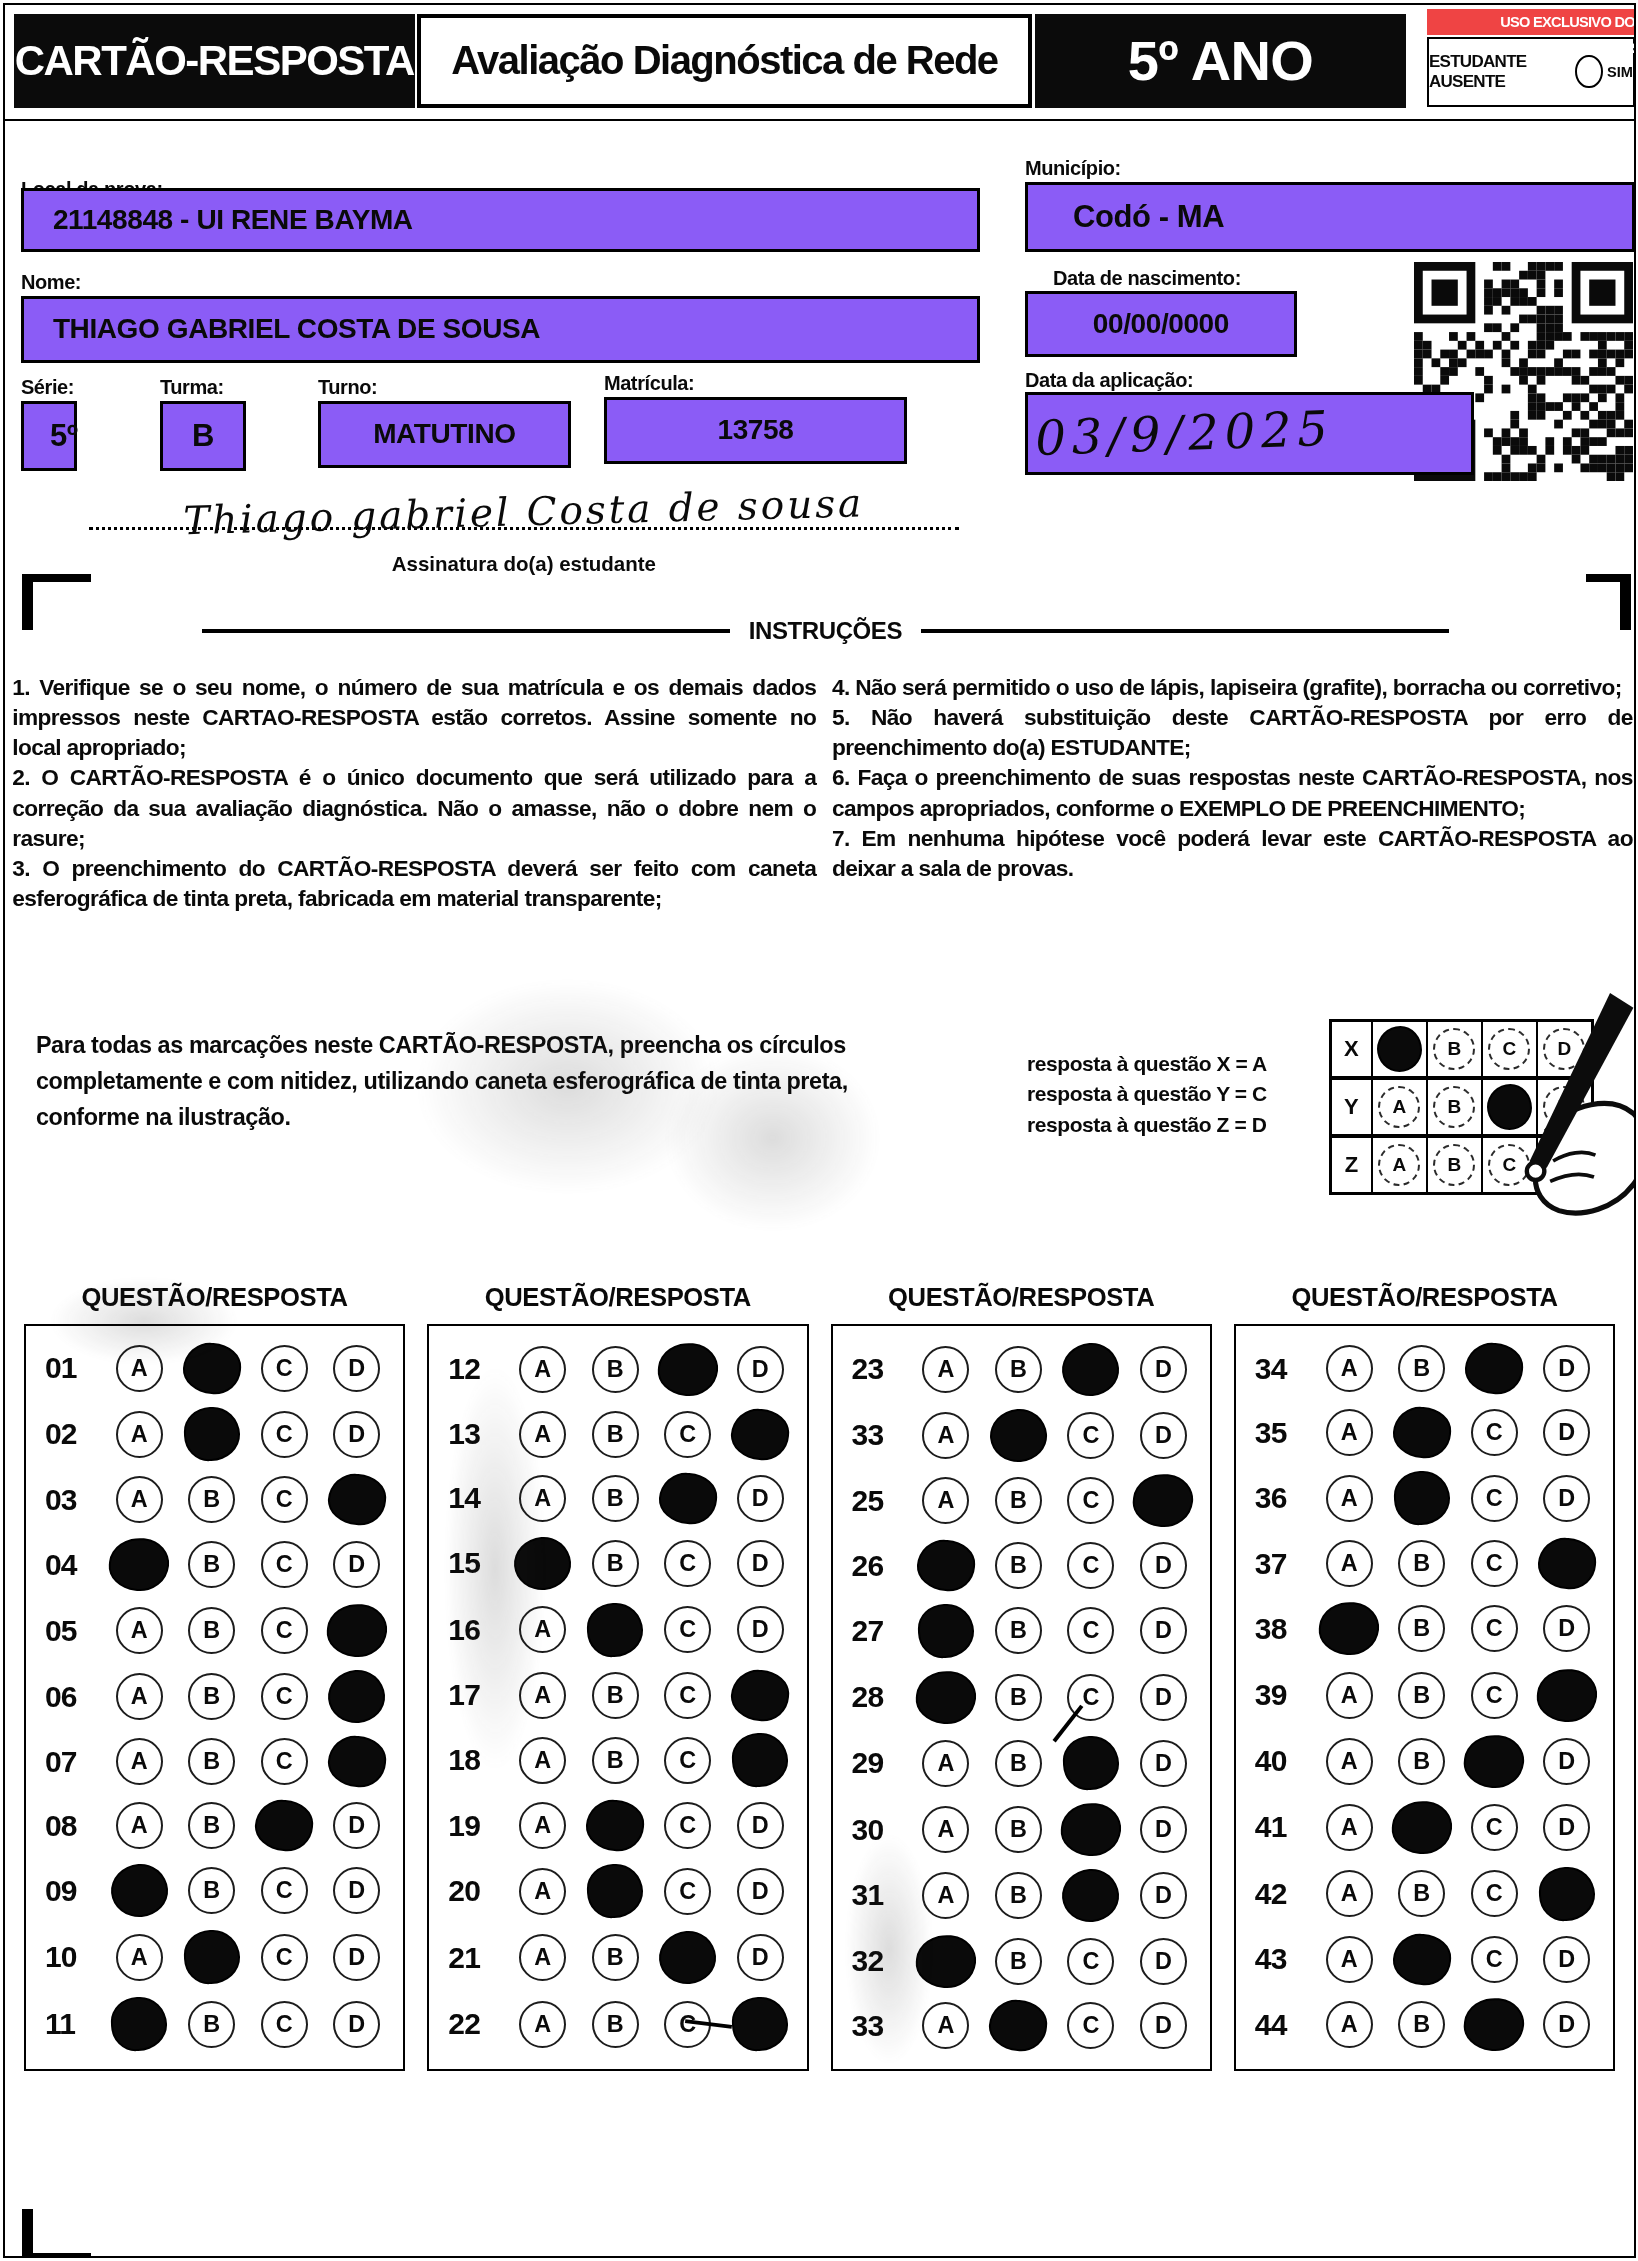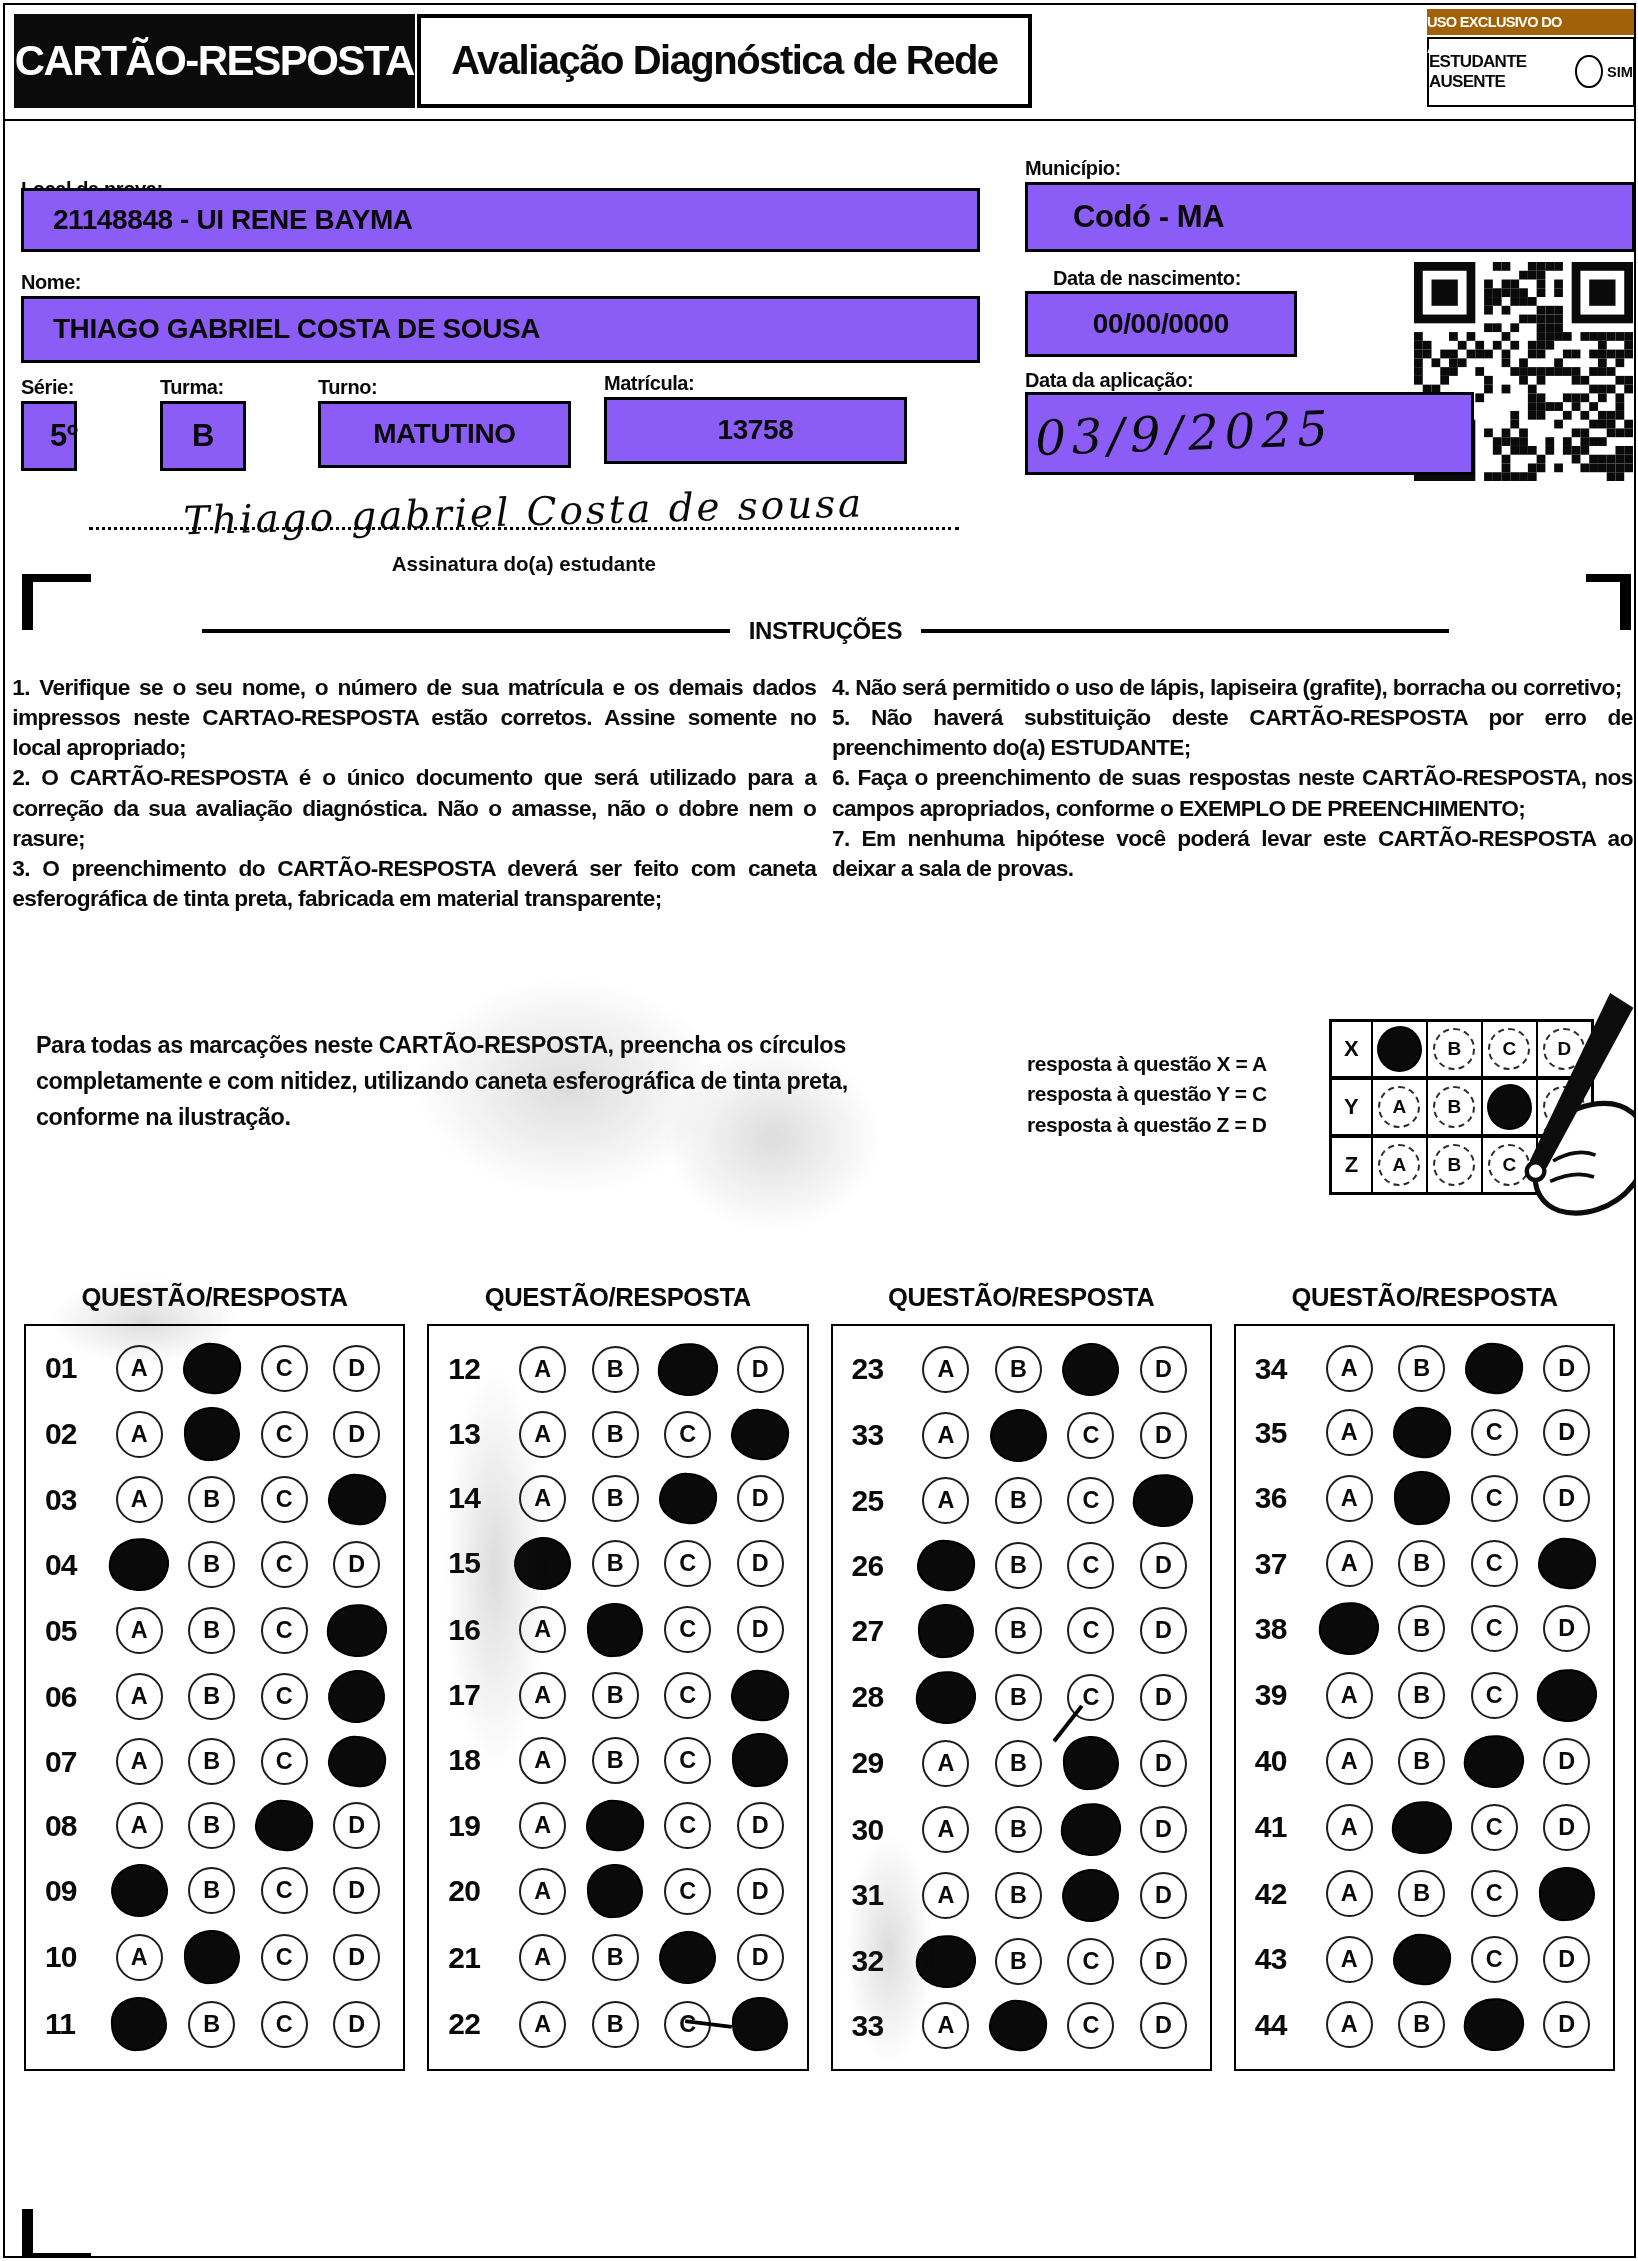--- a/index.html
+++ b/index.html
@@ -9,21 +9,21 @@
 
   
   .hdr-band{position:absolute;left:0;top:0;width:100%;height:114px;border-bottom:2.9px solid #000;background:#fff;}
   .hdr-title{position:absolute;left:8.8px;top:8.8px;width:401px;height:94px;background:#0b0b0b;color:#fff;
     display:flex;align-items:center;justify-content:center;font-weight:bold;font-size:42px;letter-spacing:-1.5px;}
   .hdr-exam{position:absolute;left:412px;top:8.8px;width:615px;height:94px;border:4.4px solid #000;box-sizing:border-box;
     display:flex;align-items:center;justify-content:center;font-weight:bold;font-size:40px;letter-spacing:-1.5px;}
   .hdr-grade{position:absolute;left:1030px;top:8.8px;width:371px;height:94px;background:#0b0b0b;color:#fff;
     display:flex;align-items:center;justify-content:center;font-weight:bold;font-size:56px;letter-spacing:-0.7px;}
   .hdr-right{position:absolute;left:1422px;top:4.4px;width:208px;height:102px;}
-  .hdr-right-bar{background:#a16207;color:#fff;font-weight:bold;font-size:14.6px;text-align:left;height:26px;line-height:26px;letter-spacing:-0.7px;}
+  .hdr-right-bar{background:#ef4444;color:#fff;font-weight:bold;font-size:14.6px;text-align:right;height:26px;line-height:26px;letter-spacing:-0.7px;}
   .hdr-right-box{border:2.9px solid #000;box-sizing:border-box;height:70px;margin-top:1.5px;display:flex;align-items:center;justify-content:center;gap:4.4px;}
   .hdr-absent-label{font-weight:bold;font-size:17px;letter-spacing:-0.7px;}
   .absent-circle{width:29px;height:29px;border:2.9px solid #000;border-radius:50%;background:#fff;}
   .hdr-sim{font-weight:bold;font-size:14.6px;}
 
   
   .lbl{position:absolute;font-weight:bold;font-size:20px;letter-spacing:-0.4px;}
   .box{position:absolute;border:3.7px solid #000;box-sizing:border-box;display:flex;align-items:center;font-weight:bold;background:#8b5cf6;}
   .box .val{font-size:28px;font-weight:bold;letter-spacing:-0.4px;}
   .district{position:absolute;left:227px;top:143px;font-weight:bold;font-size:31px;letter-spacing:-0.7px;}
@@ -83,20 +83,21 @@
   .smudge{position:absolute;pointer-events:none;background:radial-gradient(ellipse at center,rgba(40,40,40,0.16),rgba(0,0,0,0) 70%);filter:blur(1.5px);}
 </style>
 </head>
 <body>
 
 <div class="page">
 
   <div class="hdr-band">
     <div class="hdr-title">CARTÃO-RESPOSTA</div>
     <div class="hdr-exam">Avaliação Diagnóstica de Rede</div>
+    <div class="hdr-grade">5º ANO</div>
     <div class="hdr-right">
       <div class="hdr-right-bar">USO EXCLUSIVO DO APLICADOR</div>
       <div class="hdr-right-box">
         <span class="hdr-absent-label">ESTUDANTE AUSENTE</span>
         <span class="absent-circle"></span>
         <span class="hdr-sim">SIM</span>
       </div>
     </div>
   </div>
 

